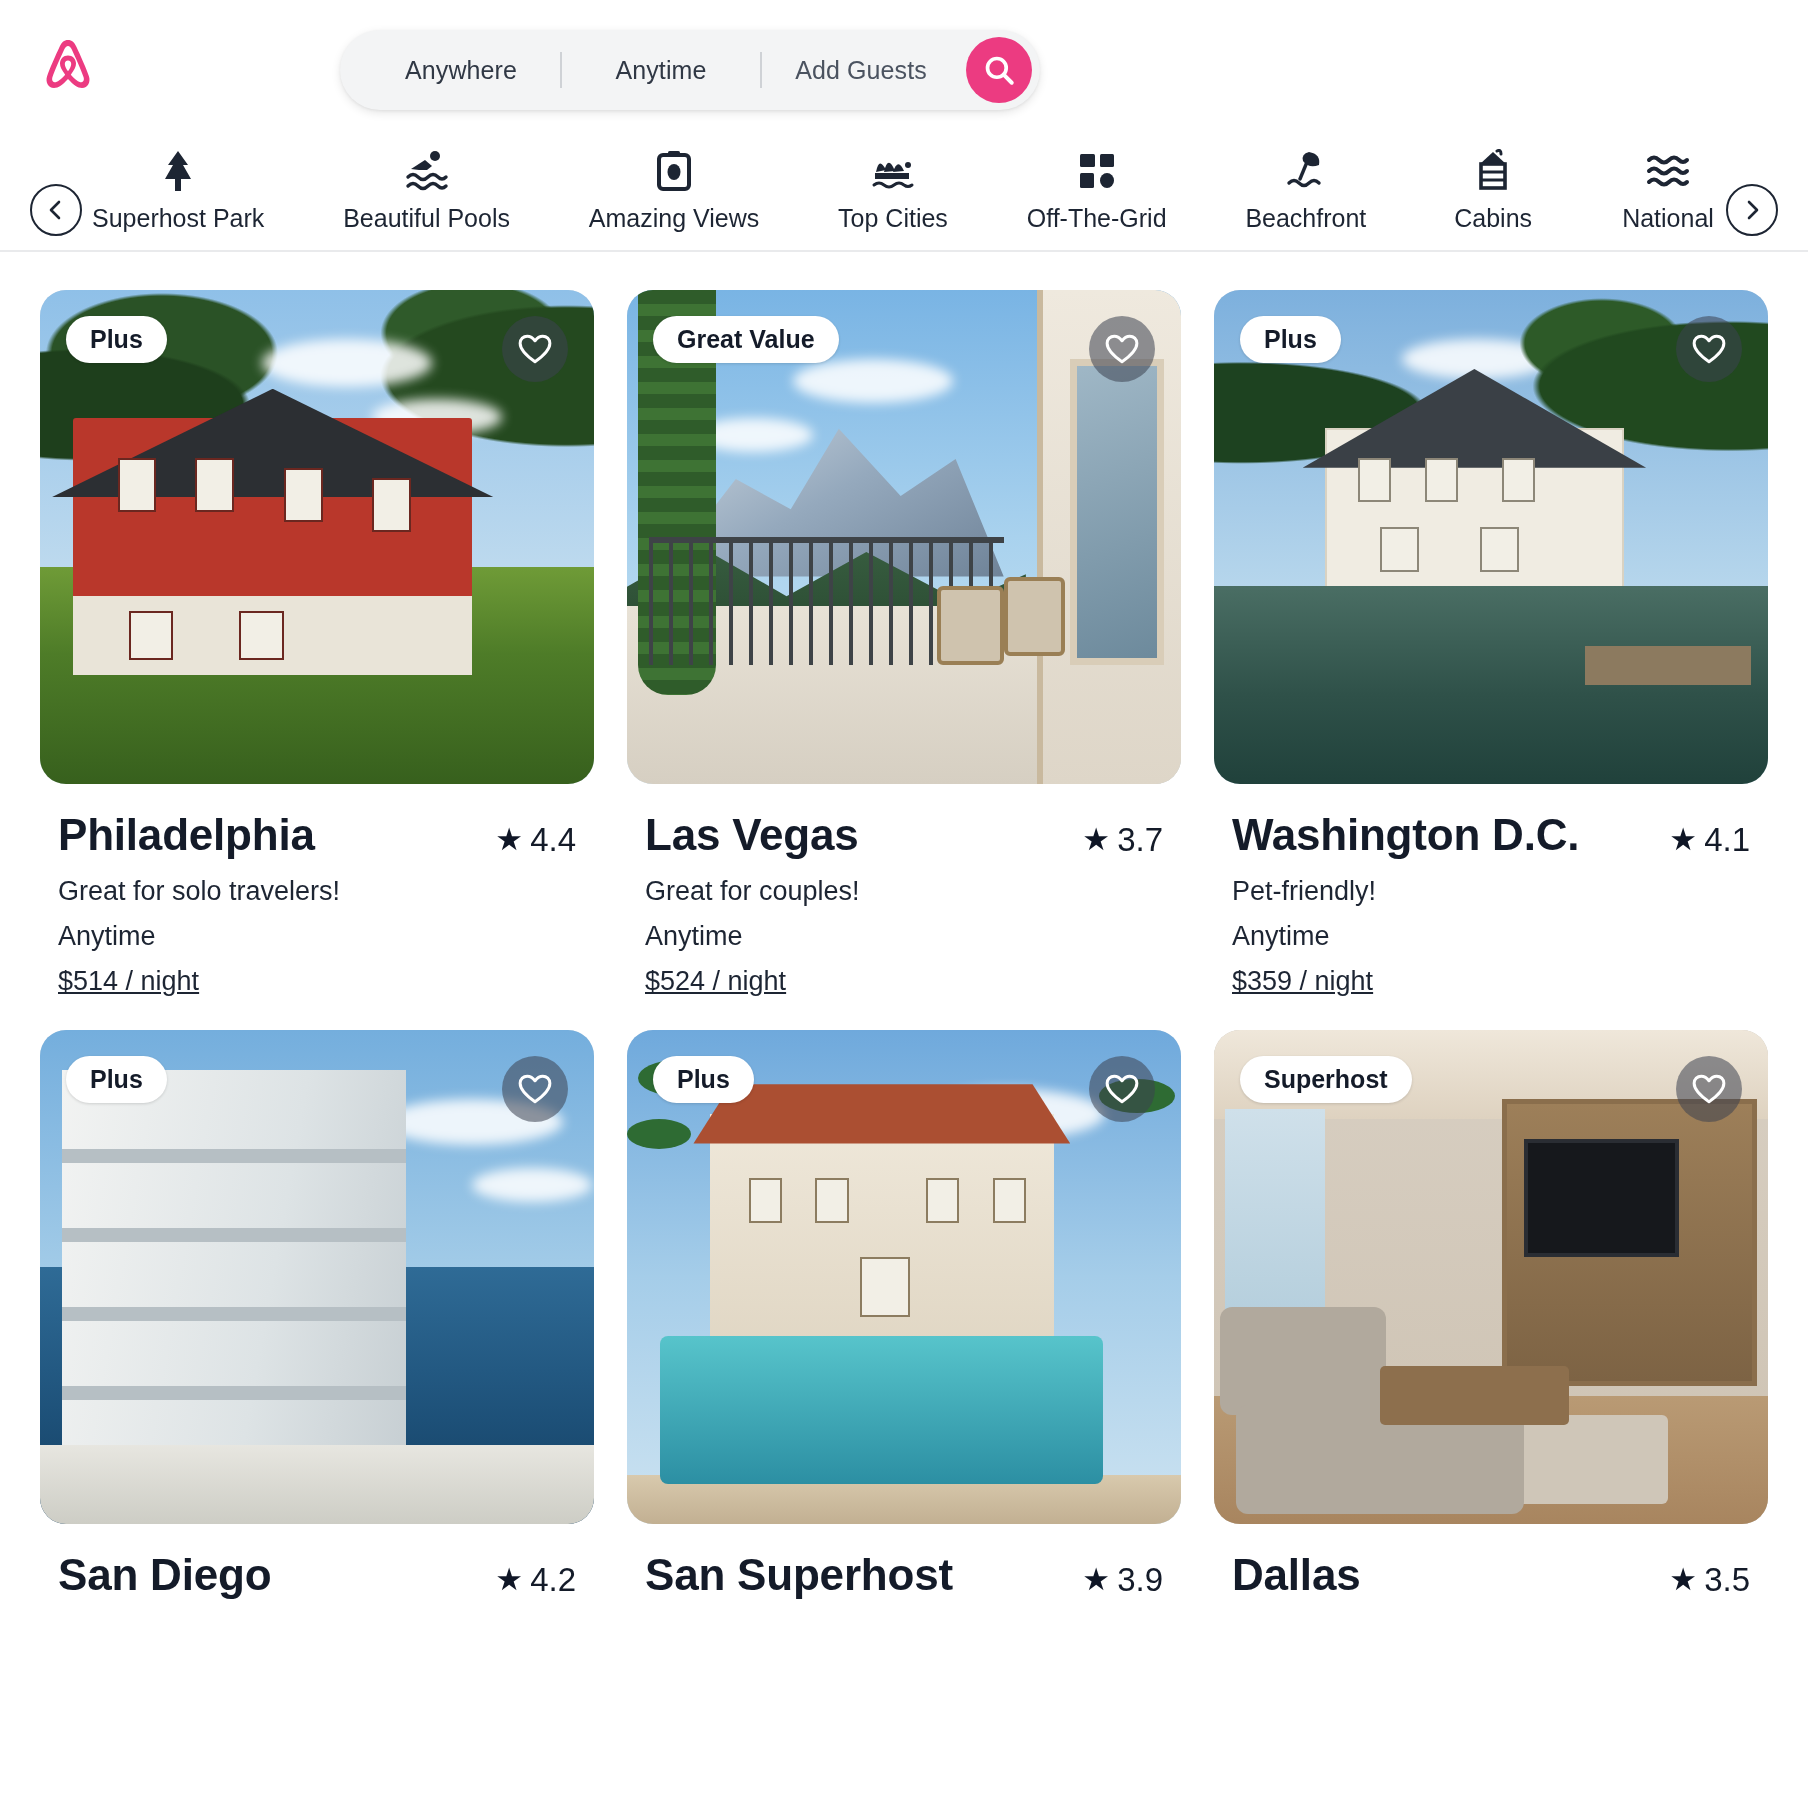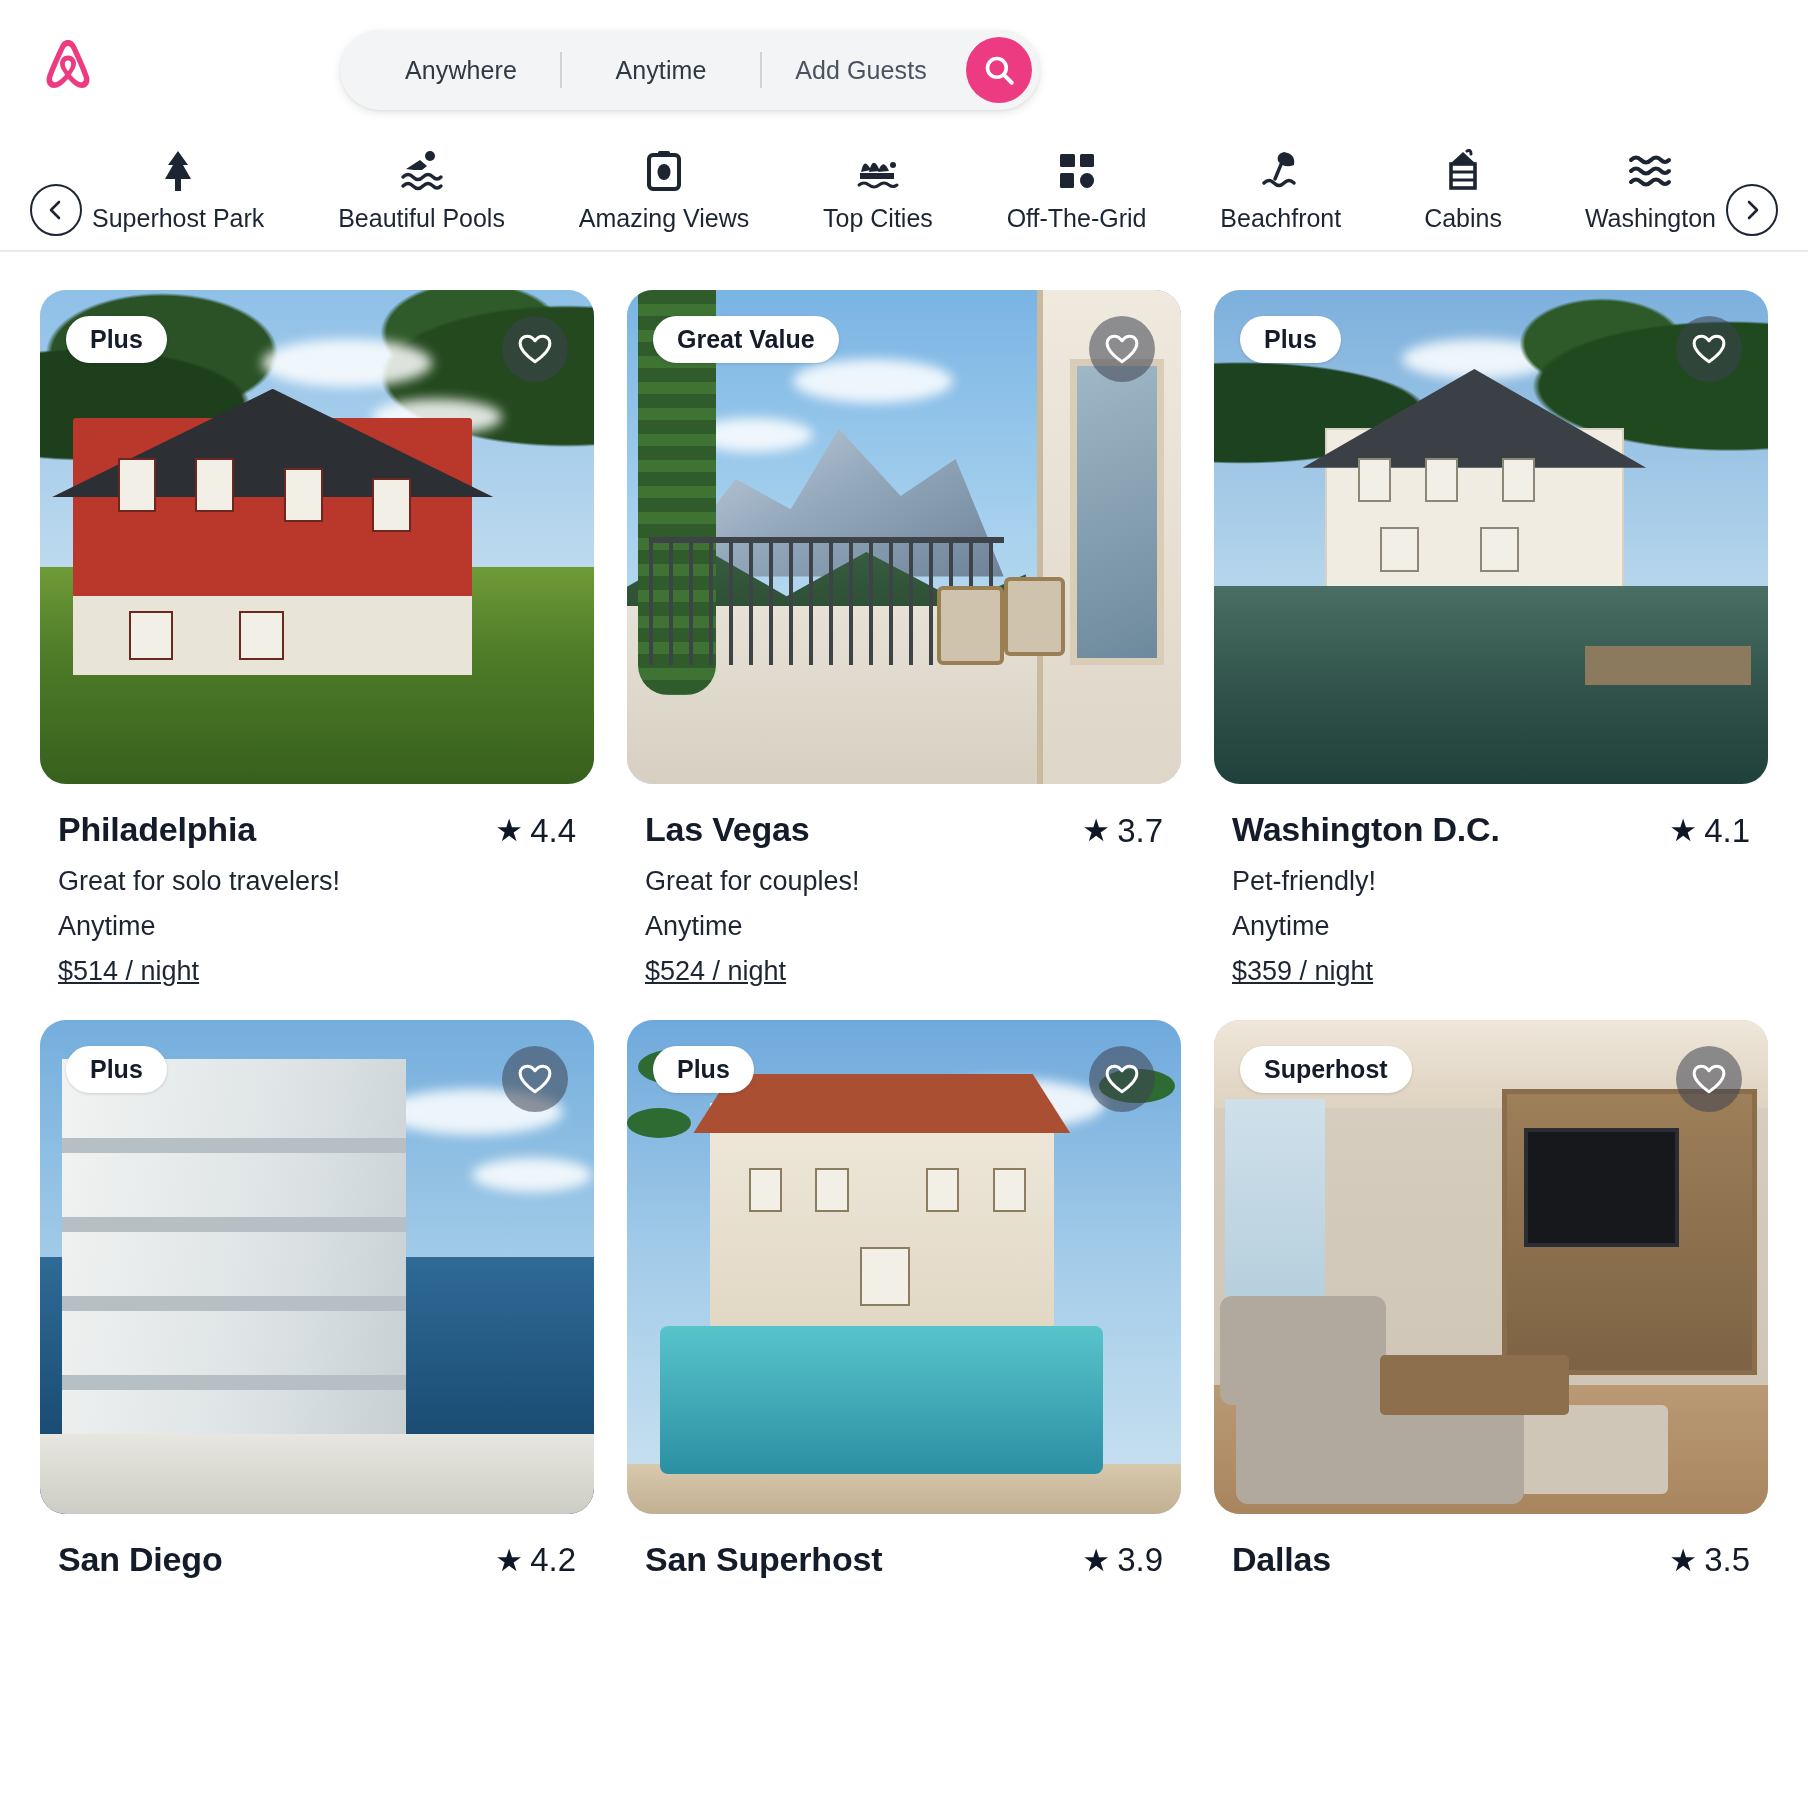--- a/index.html
+++ b/index.html
@@ -210,21 +210,21 @@
   }
 
   .card-body { padding: 26px 18px 0 18px; }
   .card-row1 {
     display: flex;
     align-items: baseline;
     justify-content: space-between;
     gap: 12px;
   }
   .card-title {
-    font-size: 34px;
+    font-size: 44px;
     font-weight: bold;
     color: #141b29;
     letter-spacing: -.2px;
     white-space: nowrap;
   }
   .card-rating {
     display: flex;
     align-items: center;
     gap: 7px;
     font-size: 33px;
@@ -458,21 +458,21 @@
     </div>
 
     <div class="cat-item">
       <span class="cat-icon">
         <svg width="44" height="42" viewBox="0 0 44 42">
           <path d="M3 10 q5 -5 10 0 q5 5 10 0 q5 -5 10 0 q4 4 8 0" stroke="#1d2533" stroke-width="4" fill="none" stroke-linecap="round"></path>
           <path d="M3 21 q5 -5 10 0 q5 5 10 0 q5 -5 10 0 q4 4 8 0" stroke="#1d2533" stroke-width="4" fill="none" stroke-linecap="round"></path>
           <path d="M3 32 q5 -5 10 0 q5 5 10 0 q5 -5 10 0 q4 4 8 0" stroke="#1d2533" stroke-width="4" fill="none" stroke-linecap="round"></path>
         </svg>
       </span>
-      <span class="cat-label">Washington</span>
+      <span class="cat-label">National</span>
     </div>
 
   </div>
 
   <div class="arrow-btn arrow-right">
     <svg width="24" height="24" viewBox="0 0 24 24">
       <polyline points="9,4 17,12 9,20" fill="none" stroke="#1d2533" stroke-width="2.6" stroke-linecap="round" stroke-linejoin="round"></polyline>
     </svg>
   </div>
 </div>

